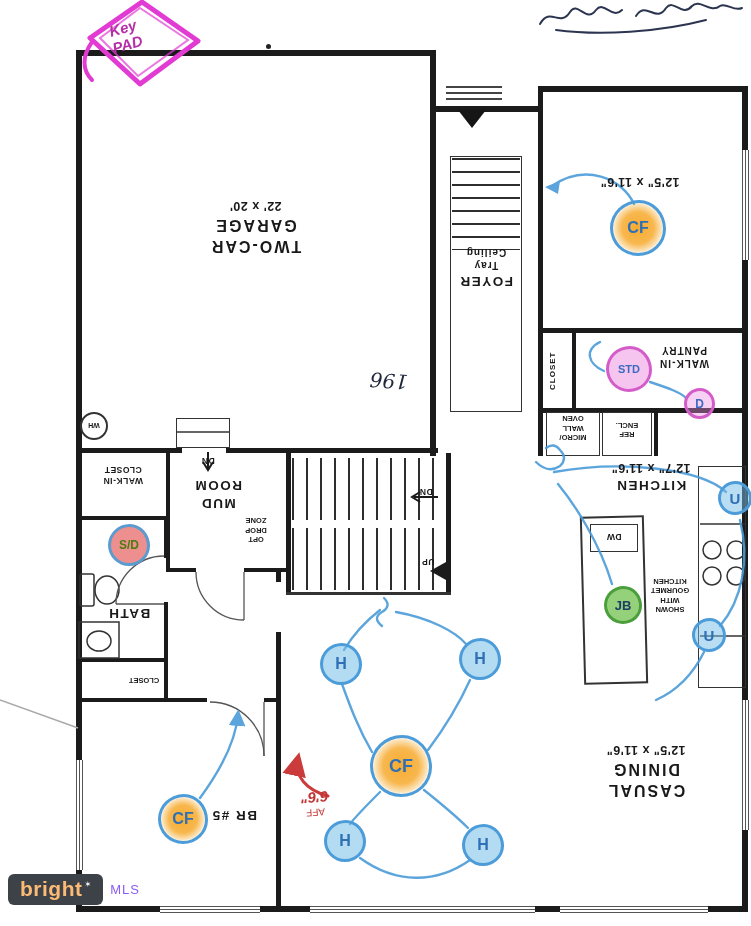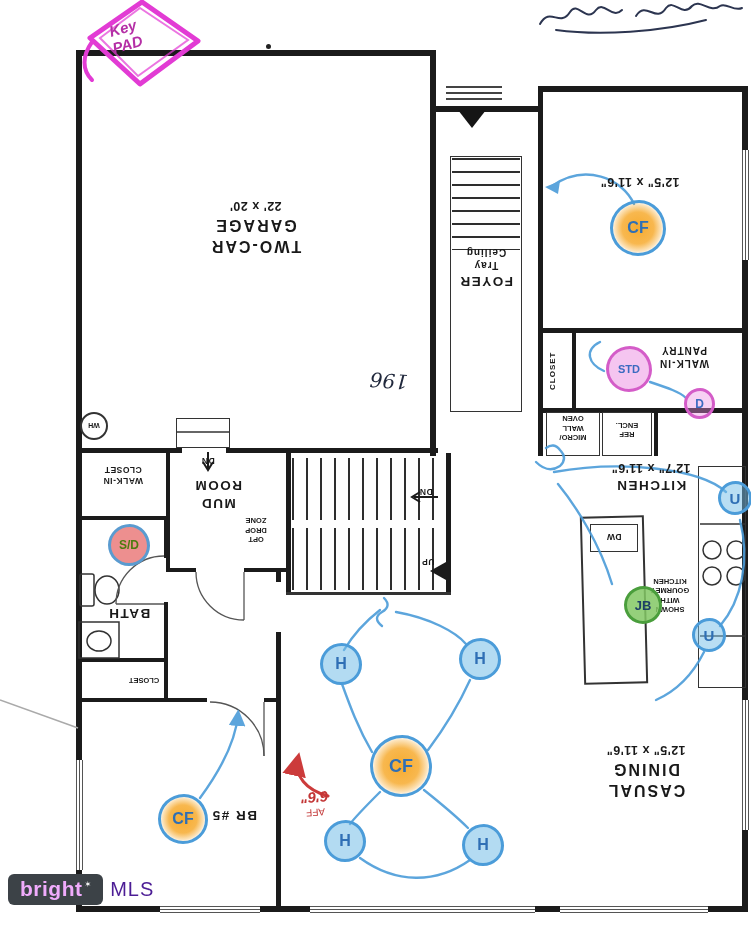--- a/index.html
+++ b/index.html
@@ -36,23 +36,23 @@
          border-left:1.5px solid #555;border-right:1.5px solid #555;box-sizing:border-box;}
   .treads-v{position:absolute;background:repeating-linear-gradient(90deg,#2e2e2e 0 2px,transparent 2px 14px);}
   .treads-h{position:absolute;background:repeating-linear-gradient(180deg,#2e2e2e 0 2px,transparent 2px 13px);}
   .redNote{position:absolute;transform:rotate(176deg);color:#c23535;text-align:center;line-height:1.2;}
   .lot{position:absolute;transform:rotate(184deg);font-family:"DejaVu Serif",serif;font-style:italic;
        font-size:20px;color:#20283c;}
   .keypadText{position:absolute;left:30px;top:24px;transform:rotate(-16deg);color:#b52fa6;
               font-weight:bold;font-style:italic;font-size:15px;line-height:1.1;text-align:center;}
   .wmBox{position:absolute;left:8px;top:874px;display:flex;align-items:center;gap:7px;}
   .wmBrandBox{background:#3c4247;border-radius:6px;padding:4px 12px 6px 12px;display:flex;align-items:flex-start;}
-  .wmBrand{color:#f0abfc;font-size:21px;font-weight:bold;letter-spacing:.5px;line-height:1;}
+  .wmBrand{color:#fdba74;font-size:21px;font-weight:bold;letter-spacing:.5px;line-height:1;}
   .wmStar{color:#ffffff;font-size:8px;margin-left:2px;margin-top:2px;}
-  .wmSuffix{color:#4c1d95;font-size:20px;letter-spacing:1px;}
+  .wmSuffix{color:#8b5cf6;font-size:13px;letter-spacing:1px;}
 </style>
 </head>
 <body>
 
 <div class="stage">
 
   <div class="wall" style="left:76px;top:50px;width:360px;height:6px"></div>
   <div class="wall" style="left:76px;top:50px;width:6px;height:862px"></div>
   <div class="wall" style="left:76px;top:906px;width:672px;height:6px"></div>
   <div class="wall" style="left:742px;top:86px;width:6px;height:826px"></div>
@@ -264,21 +264,21 @@
   </div>
   <div class="marker stdm" style="left:606px;top:346px;width:46px;height:46px">
     <span>STD</span>
   </div>
   <div class="marker dm" style="left:684px;top:388px;width:31px;height:31px">
     <span>D</span>
   </div>
   <div class="marker umark" style="left:718px;top:481px;width:34px;height:34px">
     <span>U</span>
   </div>
-  <div class="marker jb" style="left:624px;top:586px;width:38px;height:38px">
+  <div class="marker jb" style="left:604px;top:586px;width:38px;height:38px">
     <span>JB</span>
   </div>
   <div class="marker umark" style="left:692px;top:618px;width:34px;height:34px">
     <span>U</span>
   </div>
   <div class="marker hmark" style="left:320px;top:643px;width:42px;height:42px">
     <span>H</span>
   </div>
   <div class="marker hmark" style="left:459px;top:638px;width:42px;height:42px">
     <span>H</span>

